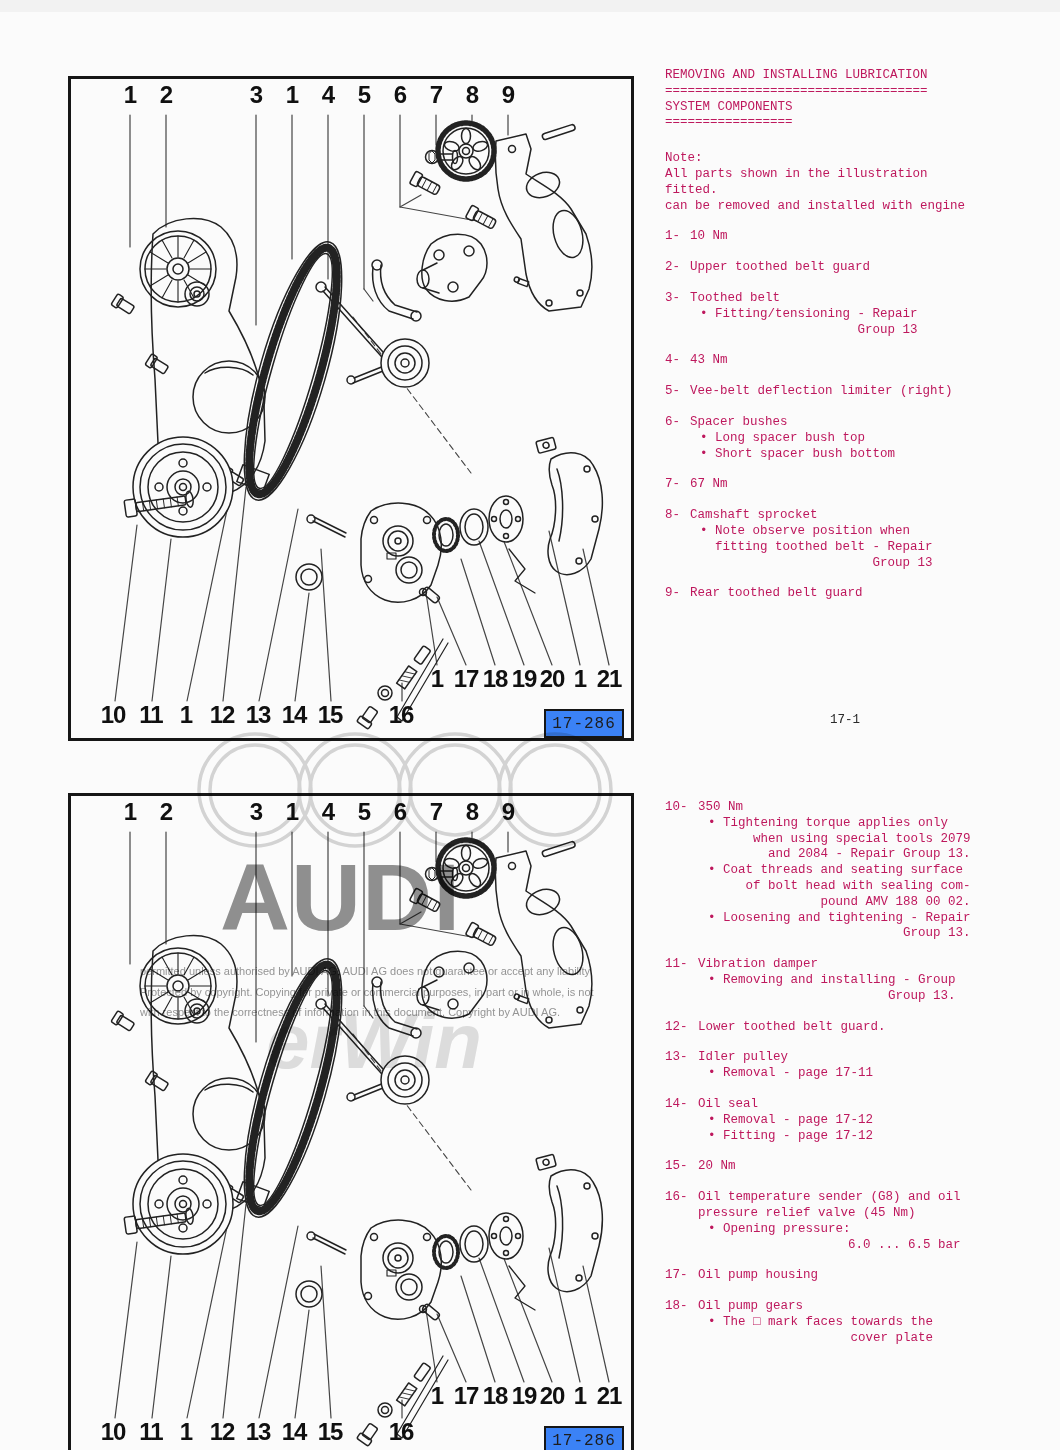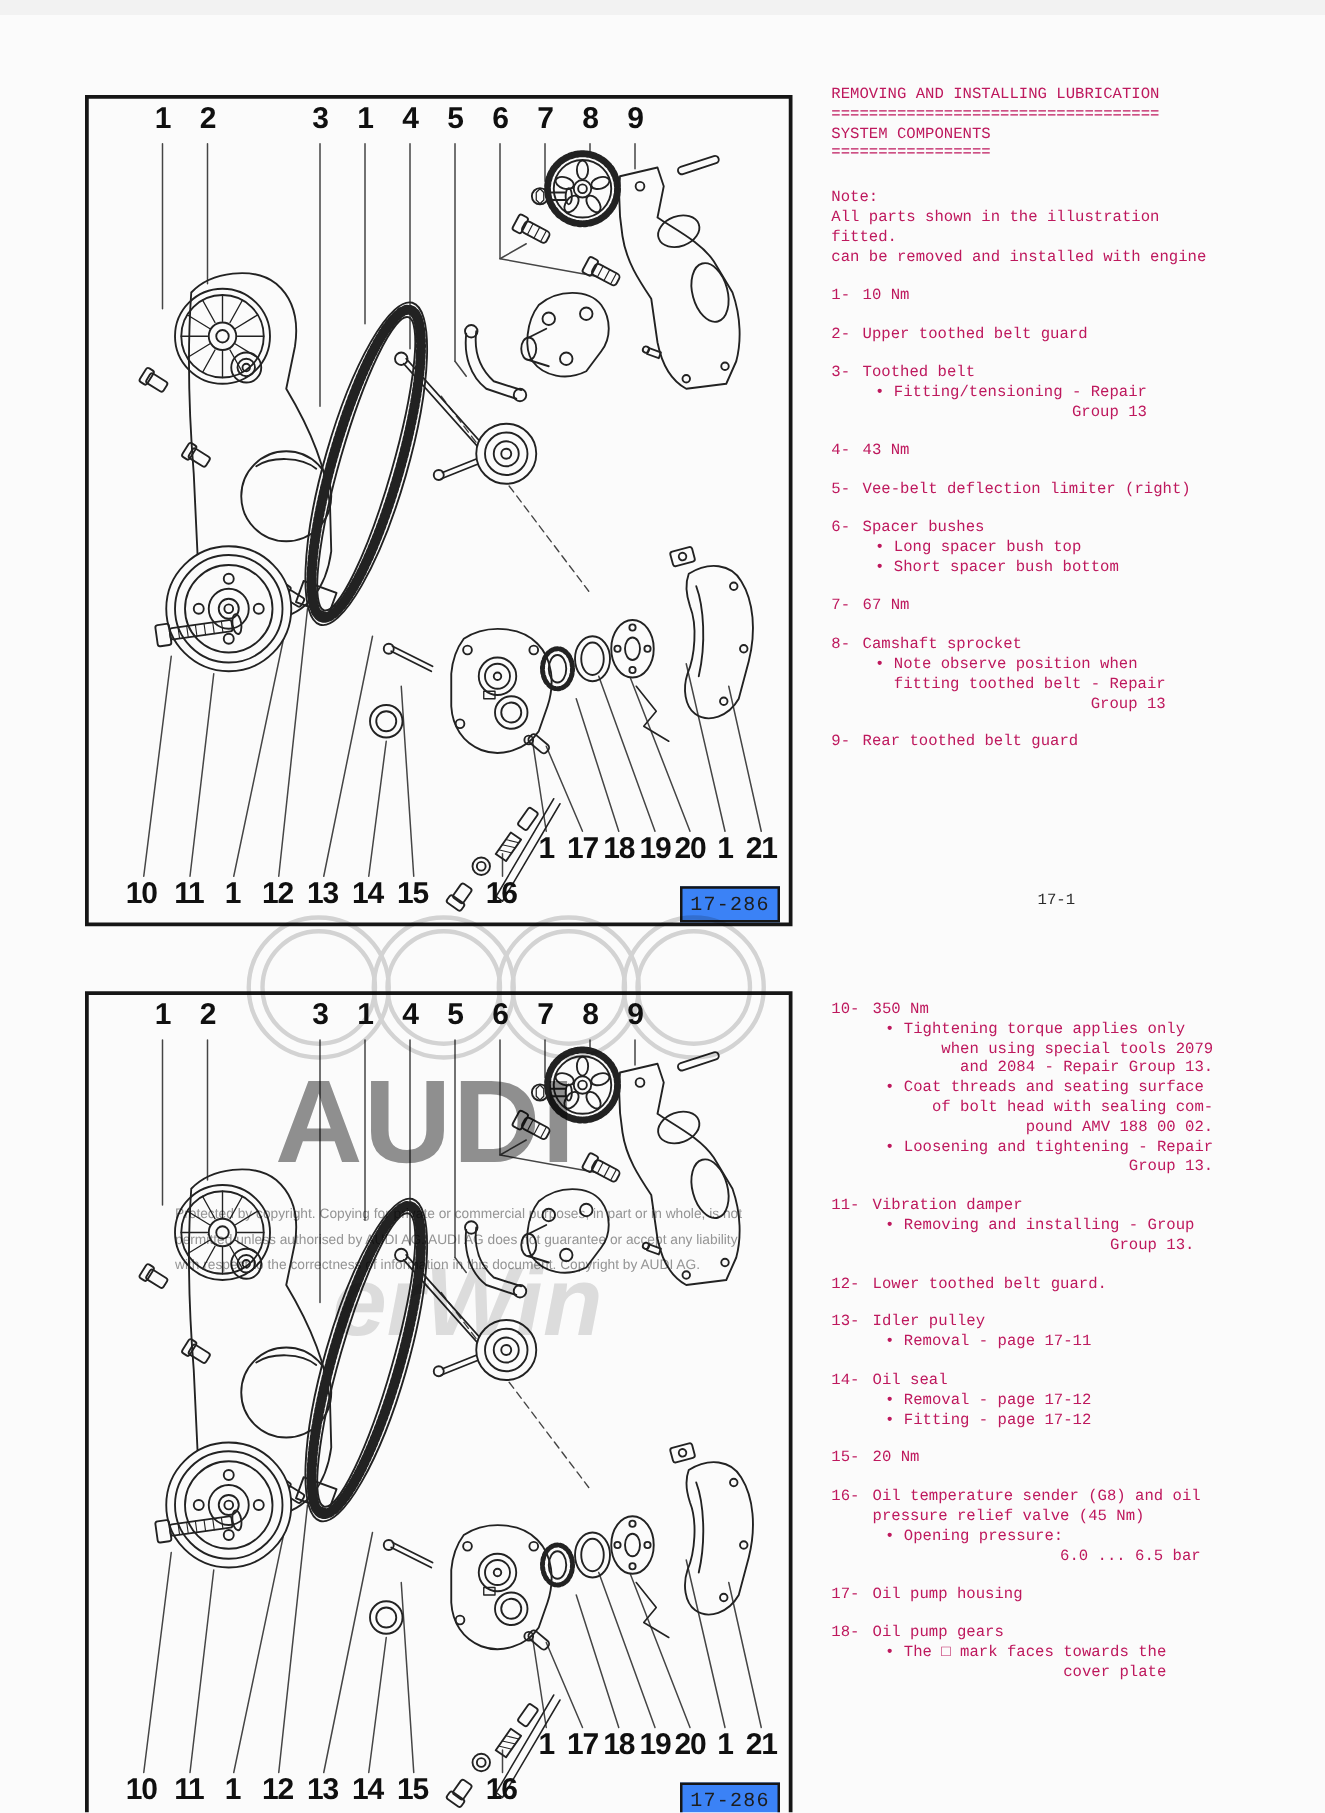--- a/index.html
+++ b/index.html
@@ -473,17 +473,17 @@
         <circle cx="205" cy="67" r="45"></circle>
       <circle cx="305" cy="67" r="56"></circle>
         <circle cx="305" cy="67" r="45"></circle>
       <circle cx="405" cy="67" r="56"></circle>
         <circle cx="405" cy="67" r="45"></circle>
     </g>
   </svg>
   <div class="wm wm-audi">AUDI</div>
   <div class="wm wm-erwin">erWin</div>
   <div class="wm wm-copy">
+    <div>permitted unless authorised by AUDI AG. AUDI AG does not guarantee or accept any liability</div>
     <div>Protected by copyright. Copying for private or commercial purposes, in part or in whole, is not</div>
-    <div>permitted unless authorised by AUDI AG. AUDI AG does not guarantee or accept any liability</div>
     <div>with respect to the correctness of information in this document. Copyright by AUDI AG.</div>
   </div>
 </div>
 
 </body></html>

